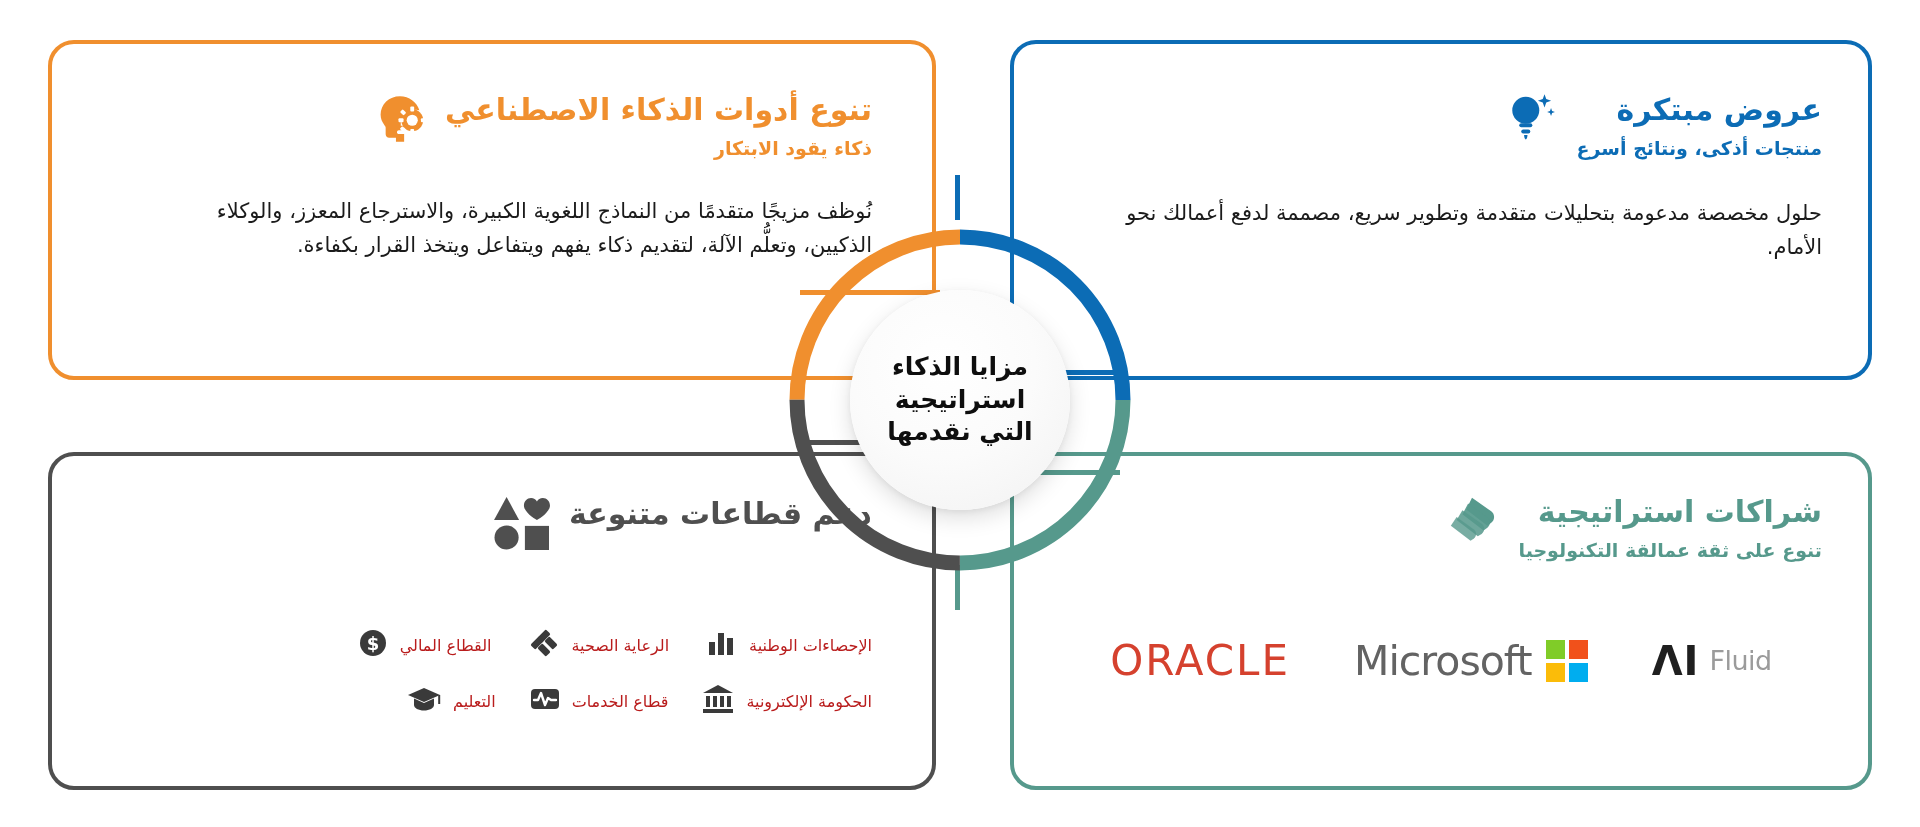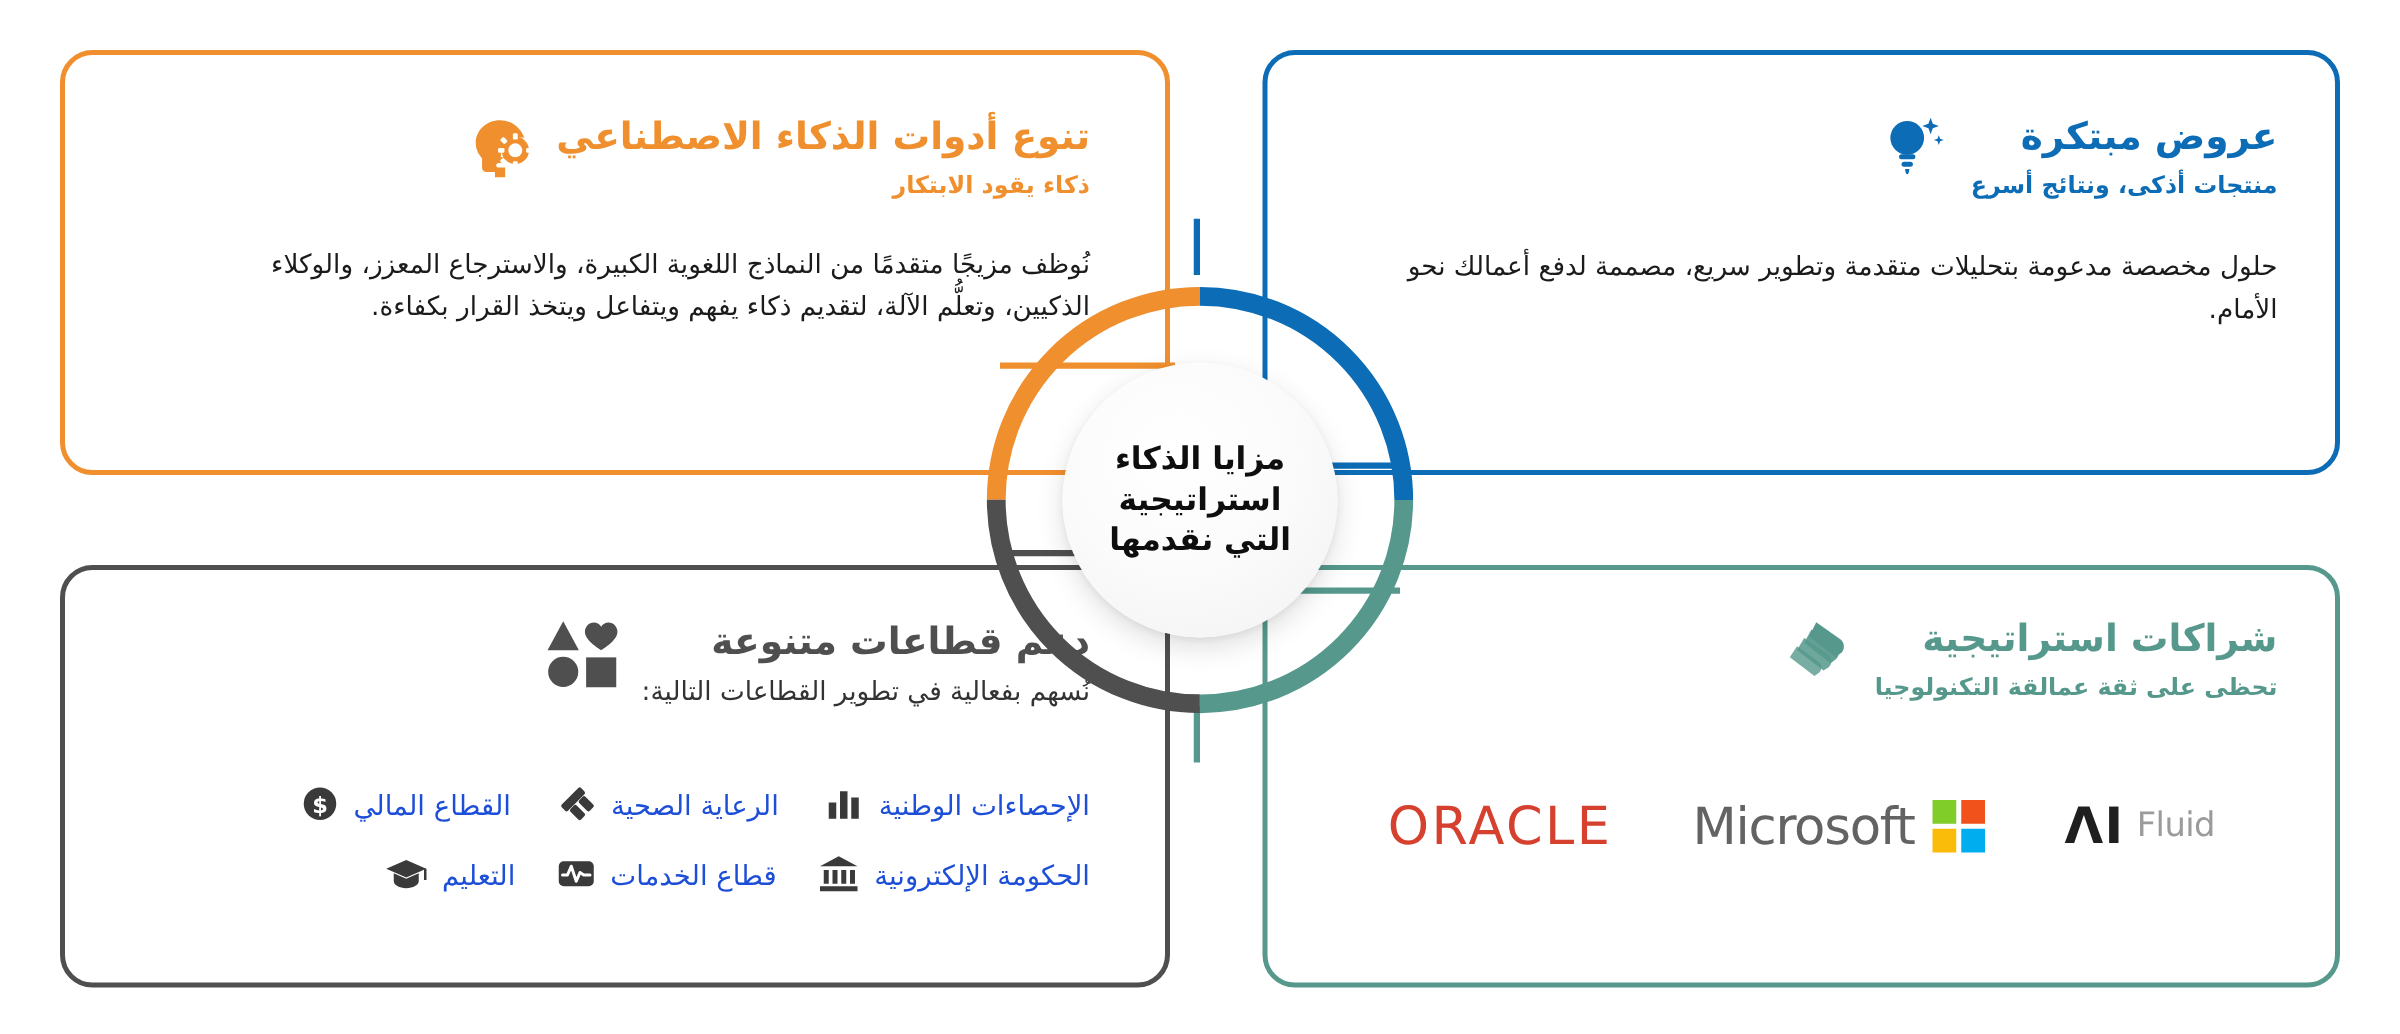--- a/index.html
+++ b/index.html
@@ -44,21 +44,21 @@
   .card.tr .body-txt{right:46px;top:152px;width:700px;}
 
   
   .ico{flex:0 0 auto;display:block;}
 
   
   .sectors{position:absolute;right:60px;top:172px;width:760px;
            display:flex;flex-direction:column;gap:22px;}
   .srow{display:flex;flex-direction:row;justify-content:flex-start;gap:38px;}
   .sitem{display:flex;flex-direction:row-reverse;align-items:center;gap:12px;}
-  .sitem .lbl{font-size:22px;color:#1d4ed8;white-space:nowrap;}
+  .sitem .lbl{font-size:16px;color:#b91c1c;white-space:nowrap;}
 
   
   .logos{position:absolute;right:0;left:0;top:180px;display:flex;flex-direction:row;
          align-items:center;justify-content:center;gap:64px;}
   .logo-fluid{display:flex;align-items:center;gap:10px;}
   .logo-fluid .word{font-size:27px;color:#9b9b9b;font-family:"DejaVu Sans","Liberation Sans",sans-serif;letter-spacing:-.5px;}
   .logo-fluid .ai{font-size:40px;font-weight:bold;color:#1f1f1f;letter-spacing:1px;}
   .logo-ms{display:flex;align-items:center;gap:14px;}
   .ms-grid{width:42px;height:42px;display:grid;grid-template-columns:1fr 1fr;grid-template-rows:1fr 1fr;gap:4px;}
   .ms-grid i{display:block;}
@@ -137,21 +137,20 @@
       <span class="ico">
         <svg width="58" height="54" viewBox="0 0 60 56">
           <path d="M14 1 L27 25 L1 25 Z" fill="#4F4F4F"></path>
           <path d="M45.5 25C45.5 25 32 17.5 32 9.8 32 5.5 35.3 2 39.4 2c2.7 0 5 1.5 6.1 3.6C46.6 3.5 48.9 2 51.6 2 55.7 2 59 5.5 59 9.8 59 17.5 45.5 25 45.5 25z" fill="#4F4F4F"></path>
           <circle cx="14" cy="43" r="12.5" fill="#4F4F4F"></circle>
           <rect x="33" y="31" width="25" height="25" fill="#4F4F4F"></rect>
         </svg>
       </span>
       <span class="txt">
         <div class="title g">دعم قطاعات متنوعة</div>
-        <div class="subtitle g" style="font-weight:normal;font-size:21px;color:#333;">نُسهم بفعالية في تطوير القطاعات التالية:</div>
       </span>
     </div>
 
     <div class="sectors">
 
       <div class="srow">
         <span class="sitem">
           <span class="ico">
             <svg width="30" height="30" viewBox="0 0 30 30">
               <rect x="2" y="14" width="6" height="13" fill="#3a3a3a"></rect>
@@ -230,21 +229,21 @@
           <g fill="#56998C">
             <path d="M30 4 L50 18 C54 21 54 27 50 30 L46 33 L24 16 Z"></path>
             <path d="M26 10 L46 24.5 C49.5 27 49.5 32.5 46 35 L42 38 L20 21 Z" opacity=".92"></path>
             <path d="M20 17 L40 31 C43.5 33.5 43.5 39 40 41.5 L36 44 L14 27 Z" opacity=".86"></path>
             <path d="M14 24 L32 37 C35 39.2 35 44 32 46.2 L28.5 48.6 L8 33 Z" opacity=".8"></path>
           </g>
         </svg>
       </span>
       <span class="txt">
         <div class="title t">شراكات استراتيجية</div>
-        <div class="subtitle t">تحظى على ثقة عمالقة التكنولوجيا</div>
+        <div class="subtitle t">تنوع على ثقة عمالقة التكنولوجيا</div>
       </span>
     </div>
 
     <div class="logos">
       <span class="logo-fluid">
         <span class="word">Fluid</span>
         <span class="ai">ΛI</span>
       </span>
       <span class="logo-ms">
         <span class="ms-grid">

